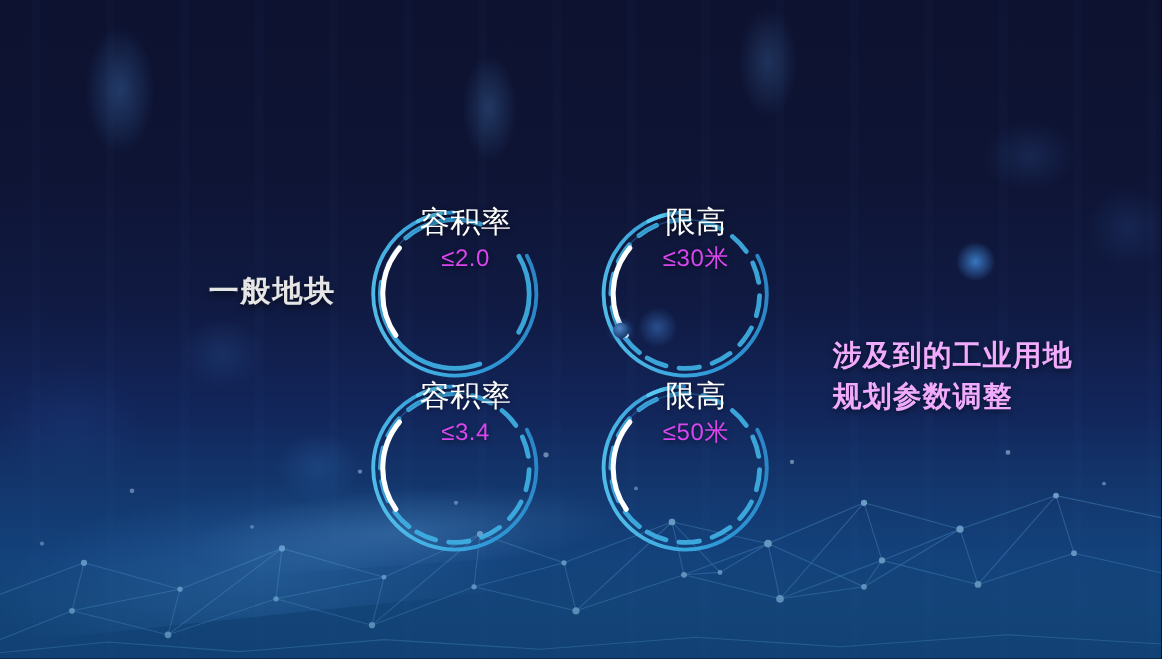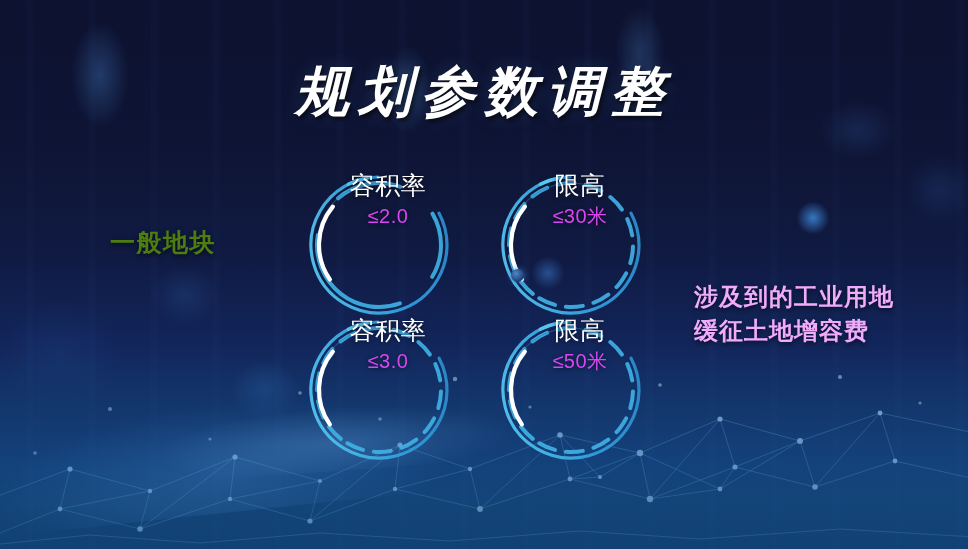--- a/index.html
+++ b/index.html
@@ -114,24 +114,25 @@
     letter-spacing: 9px;
     color: #ffffff;
     text-shadow: 2px 3px 5px rgba(0,0,0,.72), 0 0 18px rgba(120,180,255,.18);
     white-space: nowrap;
   }
 
   
   .row-label {
     position: absolute;
     width: 170px;
+    text-align: right;
     left: 110px;
     font-size: 25px;
     font-weight: 700;
-    color: #4d7c0f;
+    color: #e5e5e5;
     letter-spacing: 1.5px;
     text-shadow: 0 2px 5px rgba(0,0,0,.6);
   }
   .row-label.r1 { top: 226px; }
   .row-label.r2 { top: 371px; }
 
   
   .ring {
     position: absolute;
     width: 148px;
@@ -266,21 +267,20 @@
         <circle cx="380" cy="70" r="1.8"></circle>
         <circle cx="920" cy="54" r="1.6"></circle>
         <circle cx="35" cy="104" r="1.8"></circle>
       </g>
     </svg>
     <div class="mesh-haze"></div>
   </div>
   <div class="ridge"></div>
   <div class="ridge2"></div>
 
-  <div class="title">规划参数调整</div>
 
   <div class="row-label r1">一般地块</div>
 
   <div class="ring c11">
     <svg viewBox="0 0 148 148" aria-hidden="true">
       <defs>
         <linearGradient id="cy1" x1="0" y1="0" x2="1" y2="1">
           <stop offset="0%" stop-color="#5fd0f5"></stop>
           <stop offset="55%" stop-color="#2f9ddd"></stop>
           <stop offset="100%" stop-color="#2b83c4"></stop>
@@ -321,36 +321,36 @@
   <div class="ring c21">
     <svg viewBox="0 0 148 148" aria-hidden="true">
       <circle cx="74" cy="74" r="68" fill="none" stroke="url(#cy1)" stroke-width="3.2" stroke-linecap="round" stroke-dasharray="352 75" stroke-dashoffset="-38" transform="rotate(-60 74 74)" opacity="0.95"></circle>
       <circle cx="74" cy="74" r="68" fill="none" stroke="#5ac8f0" stroke-width="3.4" stroke-linecap="round" stroke-dasharray="20 407" stroke-dashoffset="-288" opacity="0.95"></circle>
       <circle cx="74" cy="74" r="62" fill="none" stroke="#3fb0e4" stroke-width="4" stroke-linecap="round" transform="rotate(128 74 74)" opacity="0.92" style="stroke-dasharray:17 11;"></circle>
       <circle cx="74" cy="74" r="62" fill="none" stroke="#2e7fbb" stroke-width="1.2" stroke-dasharray="150 240" transform="rotate(150 74 74)" opacity="0.45"></circle>
       <circle cx="74" cy="74" r="60" fill="none" stroke="#ffffff" stroke-width="4.2" stroke-linecap="round" stroke-dasharray="78 300" transform="rotate(145 74 74)"></circle>
     </svg>
     <div class="ring-text">
       <div class="ring-title">容积率</div>
-      <div class="ring-value">≤3.0</div>
+      <div class="ring-value">≤3.4</div>
     </div>
   </div>
 
   <div class="ring c22">
     <svg viewBox="0 0 148 148" aria-hidden="true">
       <circle cx="74" cy="74" r="68" fill="none" stroke="url(#cy1)" stroke-width="3.2" stroke-linecap="round" stroke-dasharray="352 75" stroke-dashoffset="-38" transform="rotate(-60 74 74)" opacity="0.95"></circle>
       <circle cx="74" cy="74" r="68" fill="none" stroke="#5ac8f0" stroke-width="3.4" stroke-linecap="round" stroke-dasharray="20 407" stroke-dashoffset="-288" opacity="0.95"></circle>
       <circle cx="74" cy="74" r="62" fill="none" stroke="#3fb0e4" stroke-width="4" stroke-linecap="round" transform="rotate(128 74 74)" opacity="0.92" style="stroke-dasharray:17 11;"></circle>
       <circle cx="74" cy="74" r="62" fill="none" stroke="#2e7fbb" stroke-width="1.2" stroke-dasharray="150 240" transform="rotate(150 74 74)" opacity="0.45"></circle>
       <circle cx="74" cy="74" r="60" fill="none" stroke="#ffffff" stroke-width="4.2" stroke-linecap="round" stroke-dasharray="78 300" transform="rotate(145 74 74)"></circle>
     </svg>
     <div class="ring-text">
       <div class="ring-title">限高</div>
       <div class="ring-value">≤50米</div>
     </div>
   </div>
 
   <div class="note">
     <div>涉及到的工业用地</div>
-    <div>缓征土地增容费</div>
+    <div>规划参数调整</div>
   </div>
 
 </div>
 
 </body></html>

